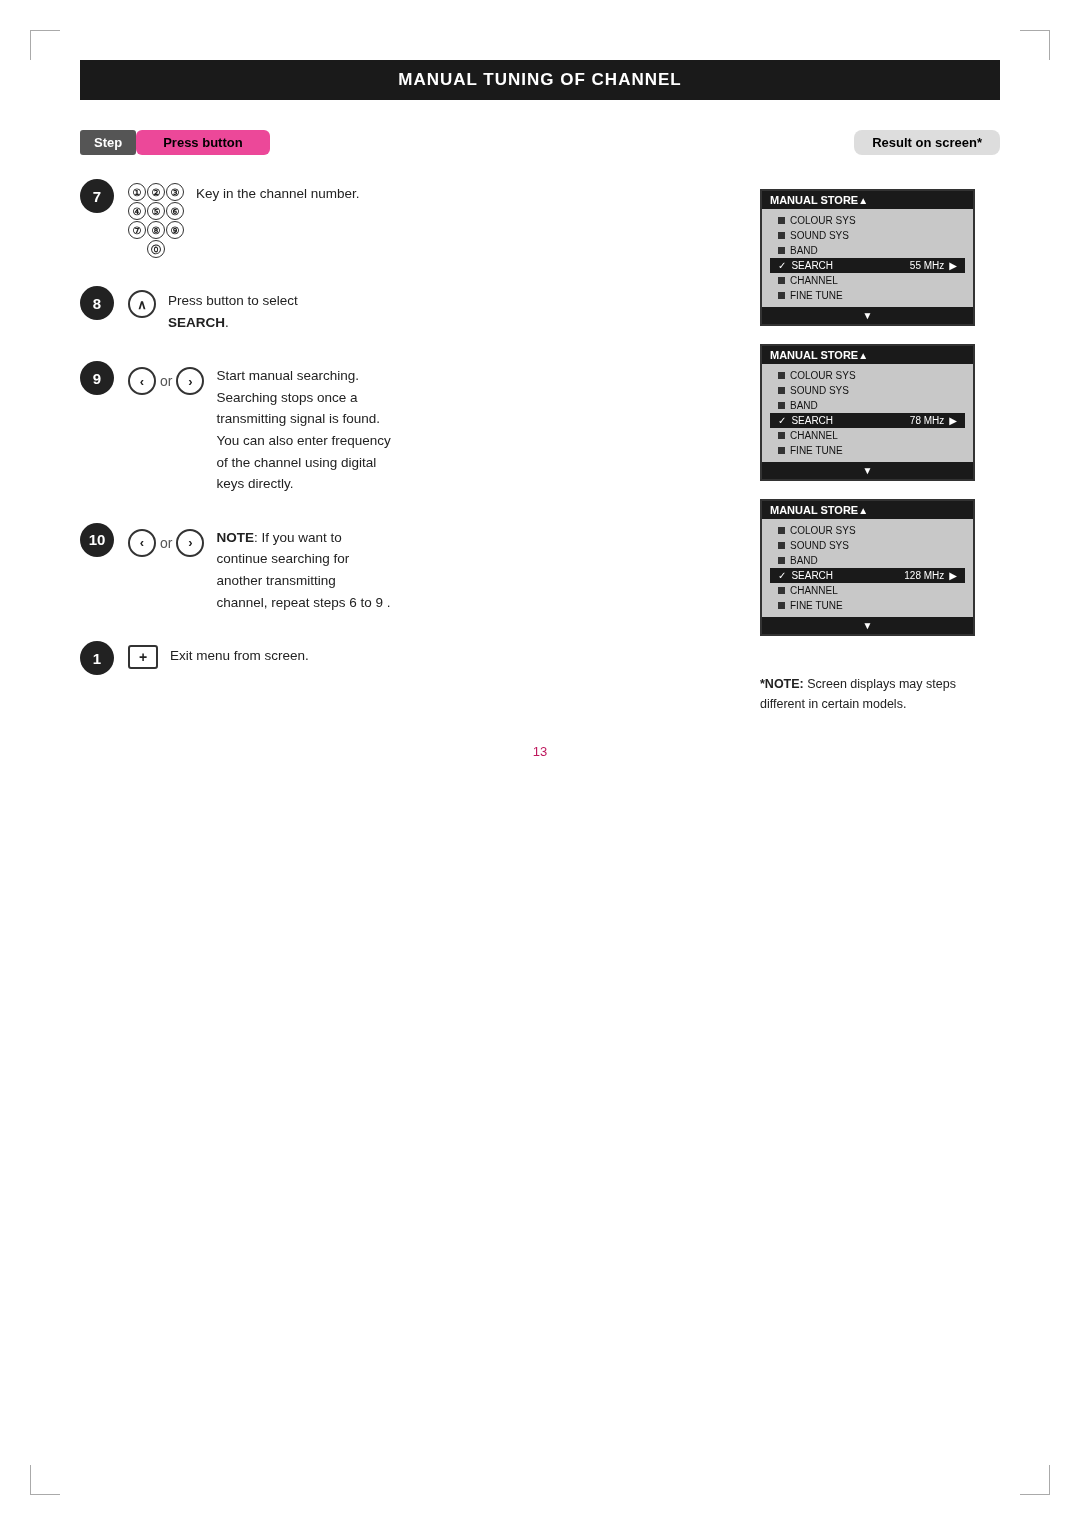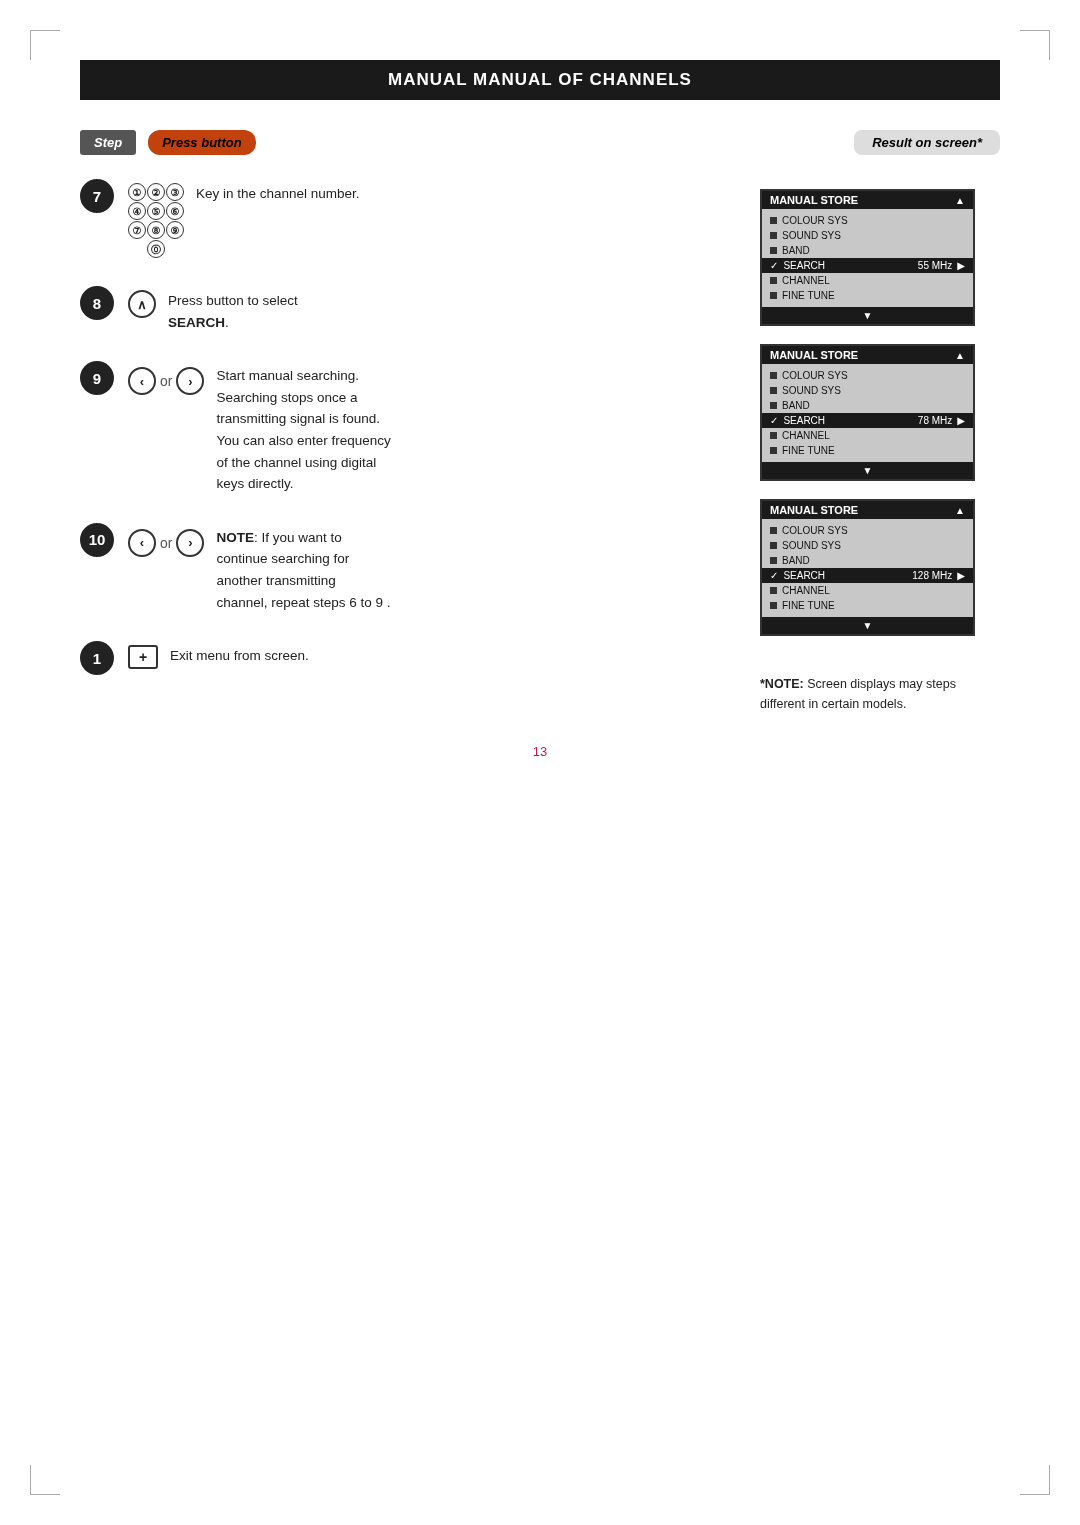--- a/index.html
+++ b/index.html
@@ -42,38 +42,37 @@
       padding: 10px 0;
       letter-spacing: 1px;
       margin-bottom: 30px;
     }
 
     
     .header-row {
       display: flex;
       align-items: flex-start;
       margin-bottom: 24px;
-      gap: 12px;
-      font-style: italic;
+      gap: 0;
     }
     .step-badge {
       background: #555;
       color: #fff;
       font-size: 13px;
       font-weight: bold;
       padding: 5px 14px;
       border-radius: 3px;
     }
     .press-button-badge {
-      background: #c2410c;
+      background: #ec4899;
       color: #000;
       font-size: 13px;
       font-weight: bold;
-      padding: 5px 14px;
-      border-radius: 12px;
+      padding: 5px 27px;
+      border-radius: 6px;
     }
     .result-badge {
       margin-left: auto;
       background: #ddd;
       color: #000;
       font-size: 13px;
       font-weight: bold;
       padding: 5px 18px;
       border-radius: 8px;
     }
@@ -188,33 +187,32 @@
       background: #e8e8e8;
     }
     .menu-header {
       background: #1a1a1a;
       color: #fff;
       padding: 3px 8px;
       font-size: 11px;
       font-weight: bold;
       display: flex;
       align-items: center;
-      justify-content: space-between;
     }
     .menu-header-title {
       display: flex;
       align-items: center;
       gap: 5px;
     }
     .menu-up-arrow {
       font-size: 10px;
     }
     .menu-body {
       background: #c8c8c8;
-      padding: 4px 0;
+      padding: 4px 8px;
     }
     .menu-item {
       display: flex;
       align-items: center;
       padding: 2px 8px;
       font-size: 10px;
       color: #111;
       gap: 5px;
     }
     .menu-item.selected {
@@ -293,21 +291,21 @@
 <body>
 
 <div class="page">
 
   <div class="corner-mark corner-tl"></div>
   <div class="corner-mark corner-tr"></div>
   <div class="corner-mark corner-bl"></div>
   <div class="corner-mark corner-br"></div>
 
   <div class="title-bar">
-    <span>MANUAL MANUAL OF CHANNELS</span>
+    <span>MANUAL TUNING OF CHANNEL</span>
   </div>
 
   <div class="header-row">
     <span class="step-badge">Step</span>
     <span class="press-button-badge">Press button</span>
     <span class="result-badge">Result on screen*</span>
   </div>
 
   <div class="two-col">
 

